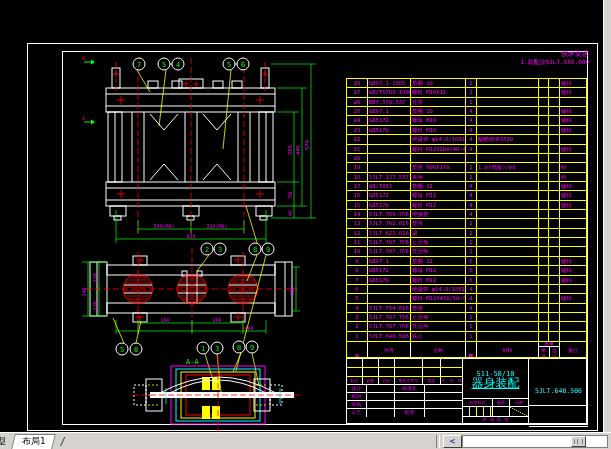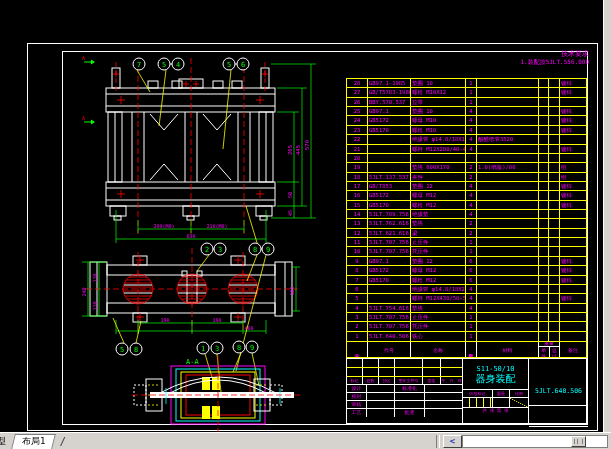--- a/index.html
+++ b/index.html
@@ -32,23 +32,23 @@
   .revrow div{border-right:1px solid #fff;box-sizing:border-box;}
   .revrow div:last-child{border-right:none;}
   #revhead{height:8px;border-bottom:1px solid #fff;box-sizing:border-box;display:grid;grid-template-columns:16px 16px 16px 28px 18px 1fr;}
   #revhead span{color:#ff00ff;font-size:4px;line-height:7px;text-align:center;overflow:hidden;border-right:1px solid #fff;box-sizing:border-box;}
   #revhead span:last-child{border-right:none;}
   .signrow{height:8px;border-bottom:1px solid #fff;box-sizing:border-box;display:grid;grid-template-columns:20px 28px 30px 1fr;}
   .signrow:last-child{border-bottom:none;}
   .signrow div{border-right:1px solid #fff;box-sizing:border-box;color:#ff00ff;font-size:5px;line-height:7px;text-align:center;overflow:hidden;}
   .signrow div:last-child{border-right:none;}
   #tb-mid{position:absolute;left:116px;top:0;width:66px;height:66px;border-right:1px solid #fff;box-sizing:border-box;}
-  #tb-model{height:31px;border-bottom:1px solid #fff;box-sizing:border-box;display:flex;flex-direction:column;align-items:center;justify-content:center;color:#00ffff;}
+  #tb-model{height:40px;border-bottom:1px solid #fff;box-sizing:border-box;display:flex;flex-direction:column;align-items:center;justify-content:center;color:#00ffff;}
   #tb-model .m1{font-size:7px;line-height:9px;}
-  #tb-model .m2{font-size:10px;line-height:9px;}
+  #tb-model .m2{font-size:12px;line-height:9px;text-decoration:underline;}
   #stagehead{height:8px;border-bottom:1px solid #fff;box-sizing:border-box;display:grid;grid-template-columns:30px 17px 1fr;}
   #stagehead span{color:#ff00ff;font-size:4px;line-height:7px;text-align:center;border-right:1px solid #fff;box-sizing:border-box;overflow:hidden;}
   #stagehead span:last-child{border-right:none;}
   #stageboxes{height:10px;border-bottom:1px solid #fff;box-sizing:border-box;display:grid;grid-template-columns:30px 17px 1fr;}
   #stageboxes div{border-right:1px solid #fff;box-sizing:border-box;}
   #stageboxes div:last-child{border-right:none;}
   #stageboxes .ticks{background:repeating-linear-gradient(90deg,transparent 0 6px,#ffff00 6px 7px);}
   #stageboxes .diag{background:linear-gradient(to top right,transparent 46%,#ffff00 48%,transparent 52%);}
   #sheetrow{height:6px;color:#ff00ff;font-size:4.5px;line-height:6px;text-align:center;overflow:hidden;}
   #tb-right{position:absolute;left:182px;top:0;width:59px;height:66px;box-sizing:border-box;}

